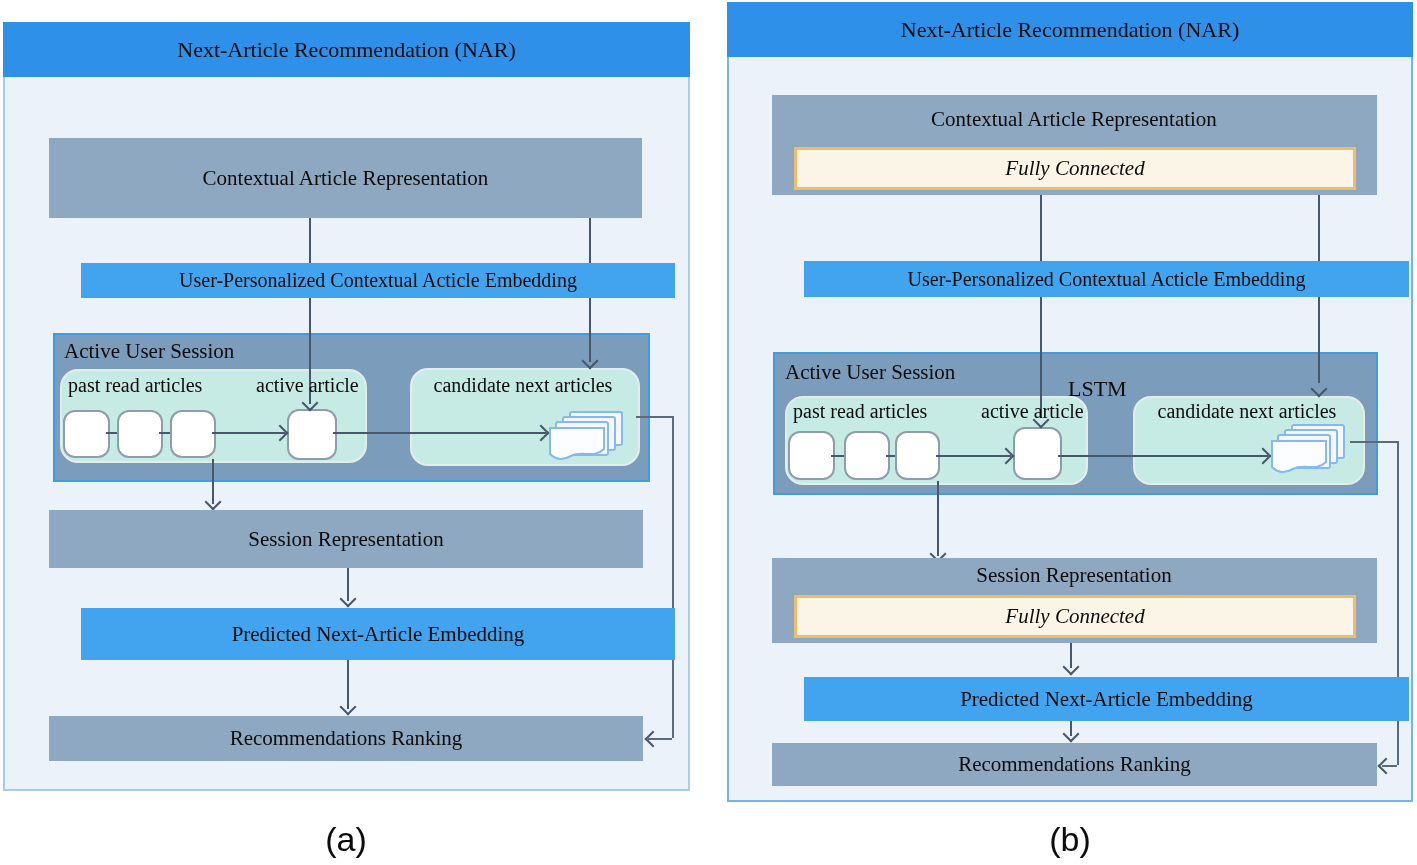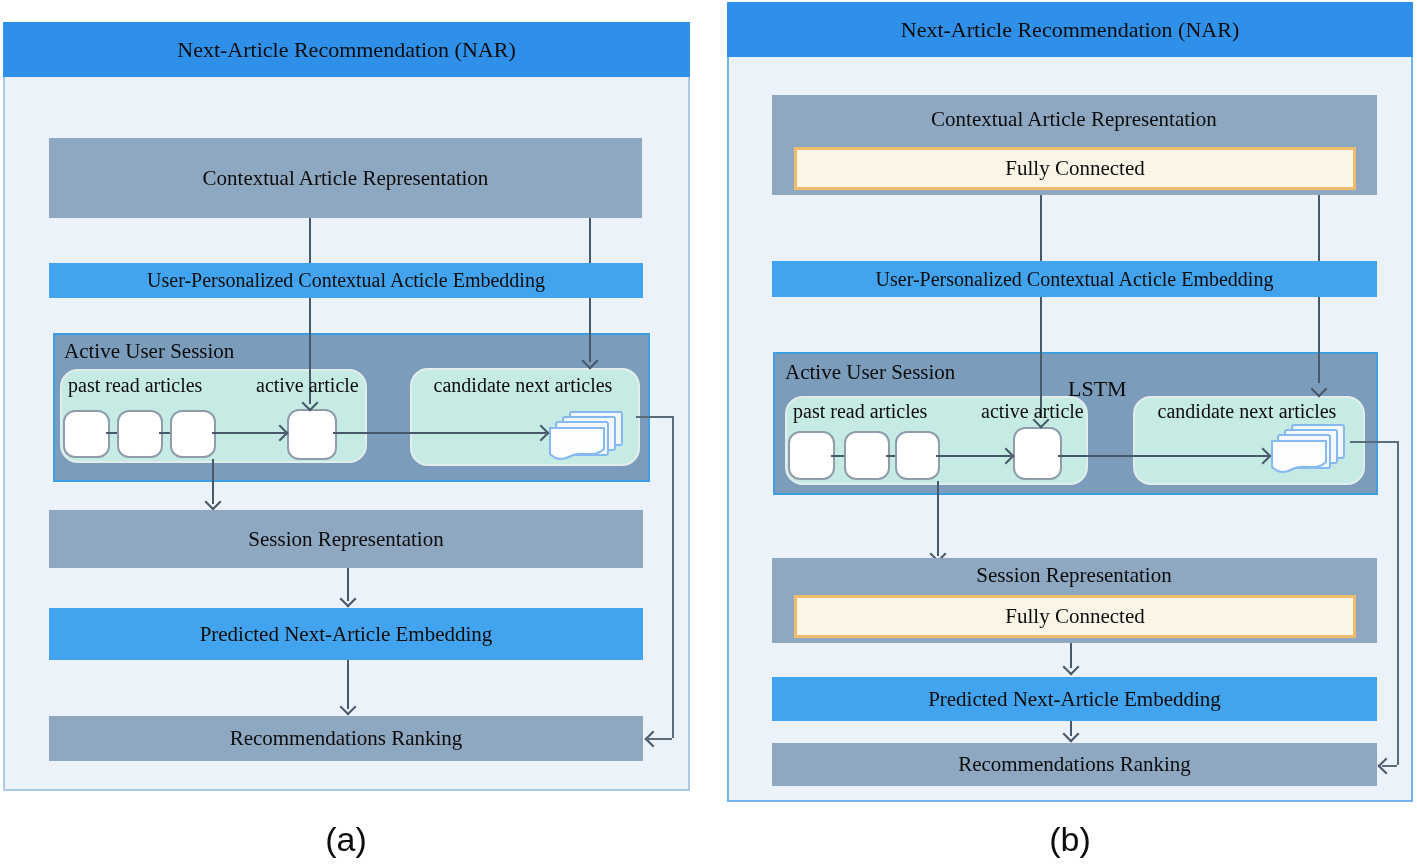--- a/index.html
+++ b/index.html
@@ -5,27 +5,27 @@
   html,body{margin:0;padding:0;background:#ffffff;}
   .canvas{position:relative;width:1417px;height:865px;background:#ffffff;overflow:hidden;
           font-family:"Liberation Serif", serif;color:#0c0c0c;}
   .abs{position:absolute;}
   .panel{background:#ebf2fa;z-index:0;}
   .panel-a{border:2px solid #a9cbeb;}
   .panel-b{border:2px solid #72b5ee;}
   .hdr{background:#2f90e9;display:flex;align-items:center;justify-content:center;
        font-size:22px;z-index:3;}
   .slate{background:#8ea8c2;z-index:3;}
-  .bluebar{background:#42a4ee;z-index:3;}
+  .bluebar{background:#42a4ee;z-index:3;margin-left:32px;}
   .boxtxt{display:flex;align-items:center;justify-content:center;font-size:21px;text-align:center;}
   .container{background:#7c9cbb;border:2px solid #3f9ee3;z-index:1;}
   .teal{background:#c6ebe5;border:2px solid #e3eeec;border-radius:18px;z-index:2;}
   .sq{background:#ffffff;border:2px solid #8e9da9;border-radius:12px;z-index:2;}
   .cream{background:#fbf5e8;border:3px solid #efbc6b;display:flex;align-items:center;
-         justify-content:center;font-size:21px;z-index:4;}
+         justify-content:center;font-size:21px;z-index:4;font-style:italic;}
   .lbl{font-size:21px;white-space:nowrap;z-index:3;}
   .vline{width:0;border-left:2px solid #47586b;z-index:2;}
   .hline{height:0;border-top:2px solid #47586b;z-index:2;}
   .fb{z-index:2;}
   .fb.v{width:0;border-left:2px solid #5a6b7a;}
   .fb.h{height:0;border-top:2px solid #5a6b7a;}
   .chev{width:10px;height:10px;border-right:2.5px solid #47586b;border-bottom:2.5px solid #47586b;z-index:2;}
   .chev.down{transform:rotate(45deg);}
   .chev.right{transform:rotate(-45deg);}
   .chev.left{transform:rotate(135deg);}

